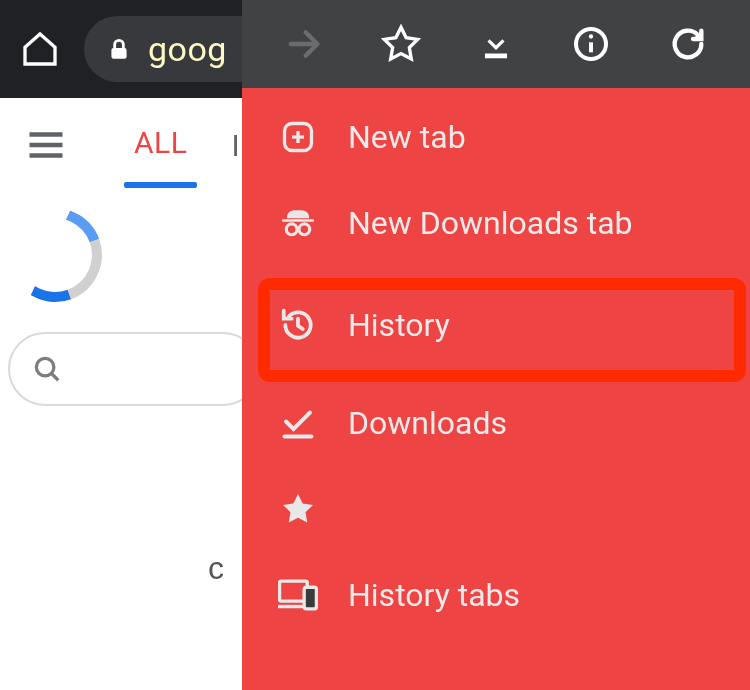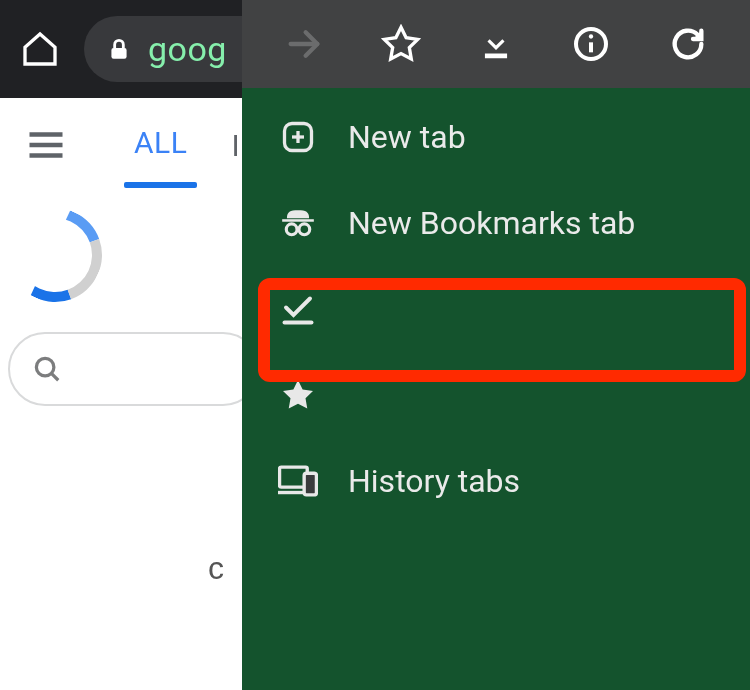--- a/index.html
+++ b/index.html
@@ -17,21 +17,21 @@
     height: 98px;
     background: #202124;
     display: flex;
     align-items: center;
     padding: 0 20px;
     gap: 24px;
   }
   .toolbar .home-icon svg,
   .toolbar .lock-icon svg { display: block; }
   .url-text {
-    color: #86efac;
+    color: #fef9c3;
     font-size: 34px;
     letter-spacing: .5px;
   }
   .url-box {
     display: flex;
     align-items: center;
     gap: 16px;
     background: #38393c;
     border-radius: 40px;
     height: 66px;
@@ -48,21 +48,21 @@
     display: flex;
     align-items: center;
     height: 94px;
     gap: 40px;
     padding: 0 28px;
     font-size: 30px;
     letter-spacing: .5px;
   }
   .hamburger-icon svg { display: block; }
   .tab-all {
-    color: #3b82f6;
+    color: #ef4444;
     position: relative;
     padding: 0 4px 6px 4px;
     margin-left: 26px;
   }
   .tab-all-underline {
     position: absolute;
     left: -6px; right: -6px;
     bottom: -22px;
     height: 6px;
     background: #1a73e8;
@@ -105,21 +105,21 @@
     font-family: Arial, sans-serif;
     overflow: hidden;
   }
   
   .menu {
     position: absolute;
     top: 0;
     left: 242px;
     right: 0;
     bottom: 0;
-    background: #14532d;
+    background: #ef4444;
     color: #eaeaea;
     display: flex;
     flex-direction: column;
   }
   .menu-toolbar {
     height: 88px;
     background: #414243;
     display: flex;
     align-items: center;
     justify-content: space-around;
@@ -248,31 +248,42 @@
     <div class="menu-item">
       <span class="mi-icon">
         <svg width="38" height="38" viewBox="0 0 24 24" fill="none" stroke="#e8e8e8" stroke-width="2">
           <path d="M5 9 C5 5 7 4 12 4 C17 4 19 5 19 9 Z" fill="#e8e8e8" stroke="none"></path>
           <line x1="2" y1="10.4" x2="22" y2="10.4" stroke="#e8e8e8" stroke-width="1.6"></line>
           <circle cx="8" cy="16" r="3.4"></circle>
           <circle cx="16" cy="16" r="3.4"></circle>
           <path d="M11.2 16 Q12 15 12.8 16"></path>
         </svg>
       </span>
-      <span>New Bookmarks tab</span>
-    </div>
-
+      <span>New Downloads tab</span>
+    </div>
+
+    <div class="menu-item cell-history">
+      <span class="mi-icon">
+        <svg width="38" height="38" viewBox="0 0 24 24" fill="none" stroke="#e8e8e8" stroke-width="2.4" stroke-linecap="round">
+          <path d="M4 12 a8 8 0 1 0 2.2 -5.5"></path>
+          <polyline points="3 3 3 8 8 8"></polyline>
+          <polyline points="12 8 12 12.5 15 14.5"></polyline>
+        </svg>
+      </span>
+      <span>History</span>
+    </div>
 
     <div class="menu-item">
       <span class="mi-icon">
         <svg width="36" height="34" viewBox="0 0 24 22" fill="none" stroke="#e8e8e8" stroke-width="2.6" stroke-linecap="round">
           <polyline points="4 10 9 15 20 4"></polyline>
           <line x1="3" y1="20" x2="21" y2="20"></line>
         </svg>
       </span>
+      <span>Downloads</span>
     </div>
 
     <div class="menu-item">
       <span class="mi-icon">
         <svg width="36" height="36" viewBox="0 0 24 24" fill="#e8e8e8">
           <polygon points="12 2 15.09 8.26 22 9.27 17 14.14 18.18 21.02 12 17.77 5.82 21.02 7 14.14 2 9.27 8.91 8.26"></polygon>
         </svg>
       </span>
     </div>
 

